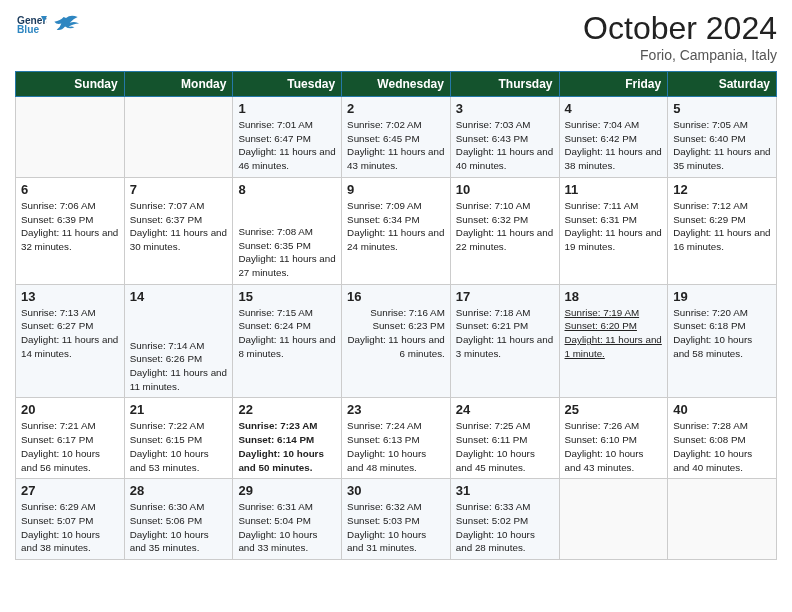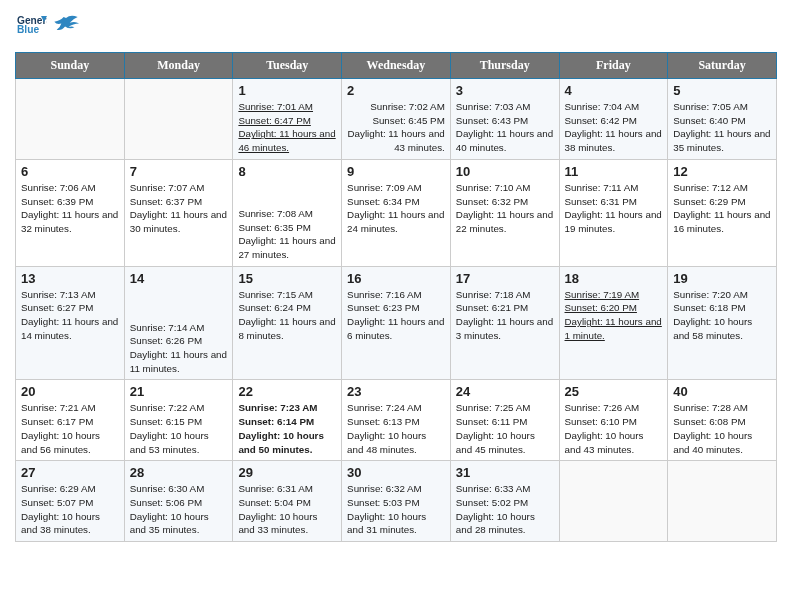--- a/index.html
+++ b/index.html
@@ -41,28 +41,27 @@
     .location {
       font-size: 14px;
       color: #555;
     }
     table {
       width: 100%;
       border-collapse: collapse;
       font-size: 10.5px;
     }
     thead tr th {
-      background: #737373;
+      background: #14532d;
       color: #fff;
       padding: 5px 6px;
       font-size: 12px;
       font-weight: bold;
       border: 1px solid #2478a8;
-      text-align: center;
-      font-family: Liberation Serif, serif;
+      text-align: right;
     }
     tbody tr td {
       border: 1px solid #ccc;
       padding: 4px 5px;
       vertical-align: top;
       width: calc(100% / 7);
       min-height: 80px;
       color: #222;
       background: #fff;
     }
@@ -99,47 +98,51 @@
           <text x="0" y="34" font-size="17" font-weight="bold" fill="#2e86c1" font-family="Arial">Blue</text>
           <polygon points="45,5 55,5 50,15" fill="#2e86c1" transform="translate(-5, 0)"></polygon>
         </svg>
       </div>
       <div style="margin-left:5px;">
         <svg width="28" height="28" viewBox="0 0 60 50">
           <path d="M30 10 Q40 2 55 8 Q45 12 38 20 Q50 16 58 22 Q45 22 35 30 Q42 26 48 30 Q38 35 28 28 Q20 38 10 35 Q18 30 20 22 Q10 25 5 18 Q18 16 25 8 Z" fill="#2e86c1"></path>
         </svg>
       </div>
     </div>
+    <div class="title-block">
+      <div class="month-title">October 2024</div>
+      <div class="location">Forio, Campania, Italy</div>
+    </div>
   </div>
 
   <table>
     <thead>
       <tr>
       <th>Sunday</th>
           <th>Monday</th>
           <th>Tuesday</th>
           <th>Wednesday</th>
           <th>Thursday</th>
           <th>Friday</th>
           <th>Saturday</th>
         </tr>
     </thead>
     <tbody id="calendar-body">
     <tr>
           <td class="empty-cell"></td>
           <td class="empty-cell"></td>
           <td>
             <span class="day-num">1</span>
-            <div class="day-info" style="white-space: pre-line; text-decoration: underline;">Sunrise: 7:01 AM
+            <div class="day-info" style="white-space: pre-line;">Sunrise: 7:01 AM
 Sunset: 6:47 PM
 Daylight: 11 hours and 46 minutes.</div>
           </td>
           <td>
             <span class="day-num">2</span>
-            <div class="day-info" style="white-space: pre-line; text-align: right;">Sunrise: 7:02 AM
+            <div class="day-info" style="white-space: pre-line;">Sunrise: 7:02 AM
 Sunset: 6:45 PM
 Daylight: 11 hours and 43 minutes.</div>
           </td>
           <td>
             <span class="day-num">3</span>
             <div class="day-info" style="white-space: pre-line;">Sunrise: 7:03 AM
 Sunset: 6:43 PM
 Daylight: 11 hours and 40 minutes.</div>
           </td>
           <td>
@@ -213,21 +216,21 @@
 Daylight: 11 hours and 11 minutes.</div>
           </td>
           <td>
             <span class="day-num">15</span>
             <div class="day-info" style="white-space: pre-line;">Sunrise: 7:15 AM
 Sunset: 6:24 PM
 Daylight: 11 hours and 8 minutes.</div>
           </td>
           <td>
             <span class="day-num">16</span>
-            <div class="day-info" style="white-space: pre-line;">Sunrise: 7:16 AM
+            <div class="day-info" style="white-space: pre-line; text-align: right;">Sunrise: 7:16 AM
 Sunset: 6:23 PM
 Daylight: 11 hours and 6 minutes.</div>
           </td>
           <td>
             <span class="day-num">17</span>
             <div class="day-info" style="white-space: pre-line;">Sunrise: 7:18 AM
 Sunset: 6:21 PM
 Daylight: 11 hours and 3 minutes.</div>
           </td>
           <td>

